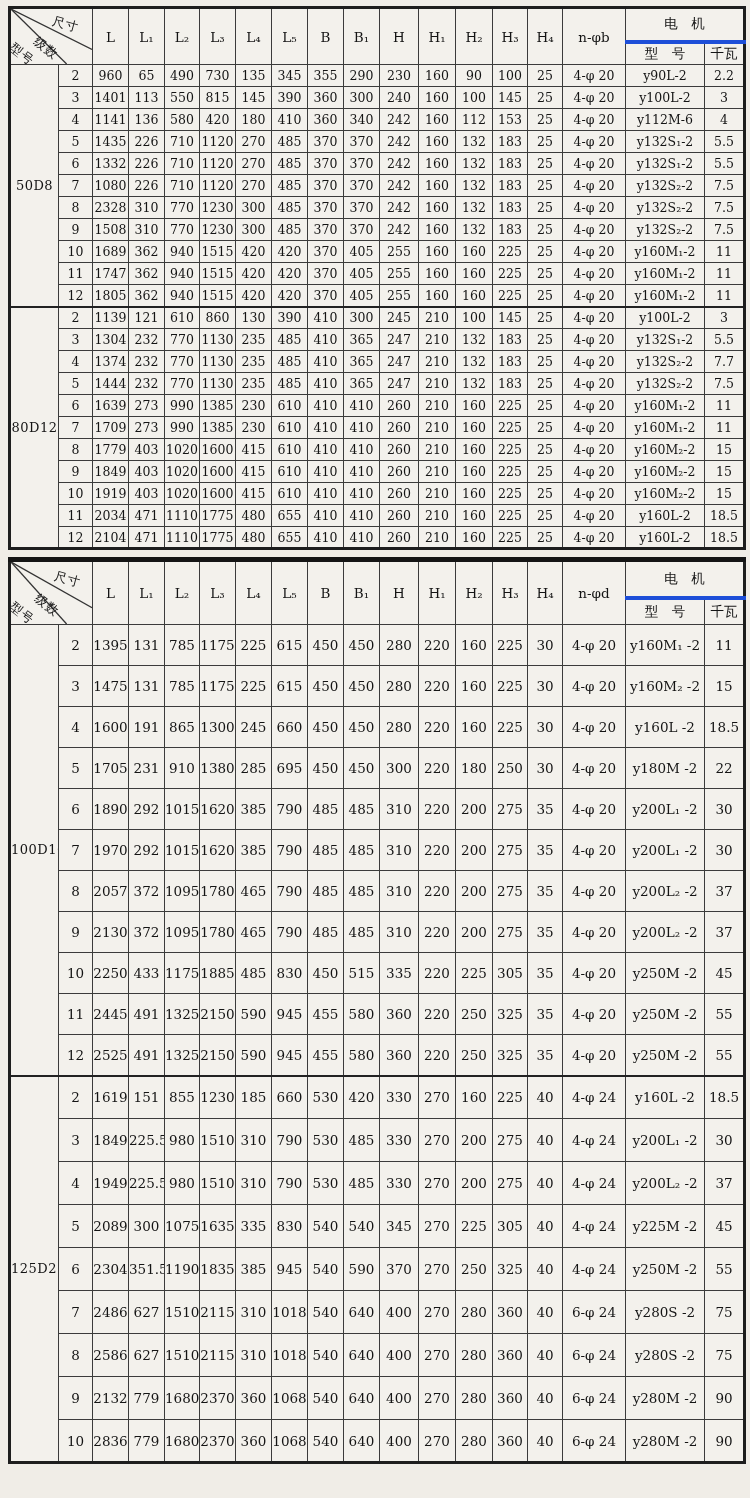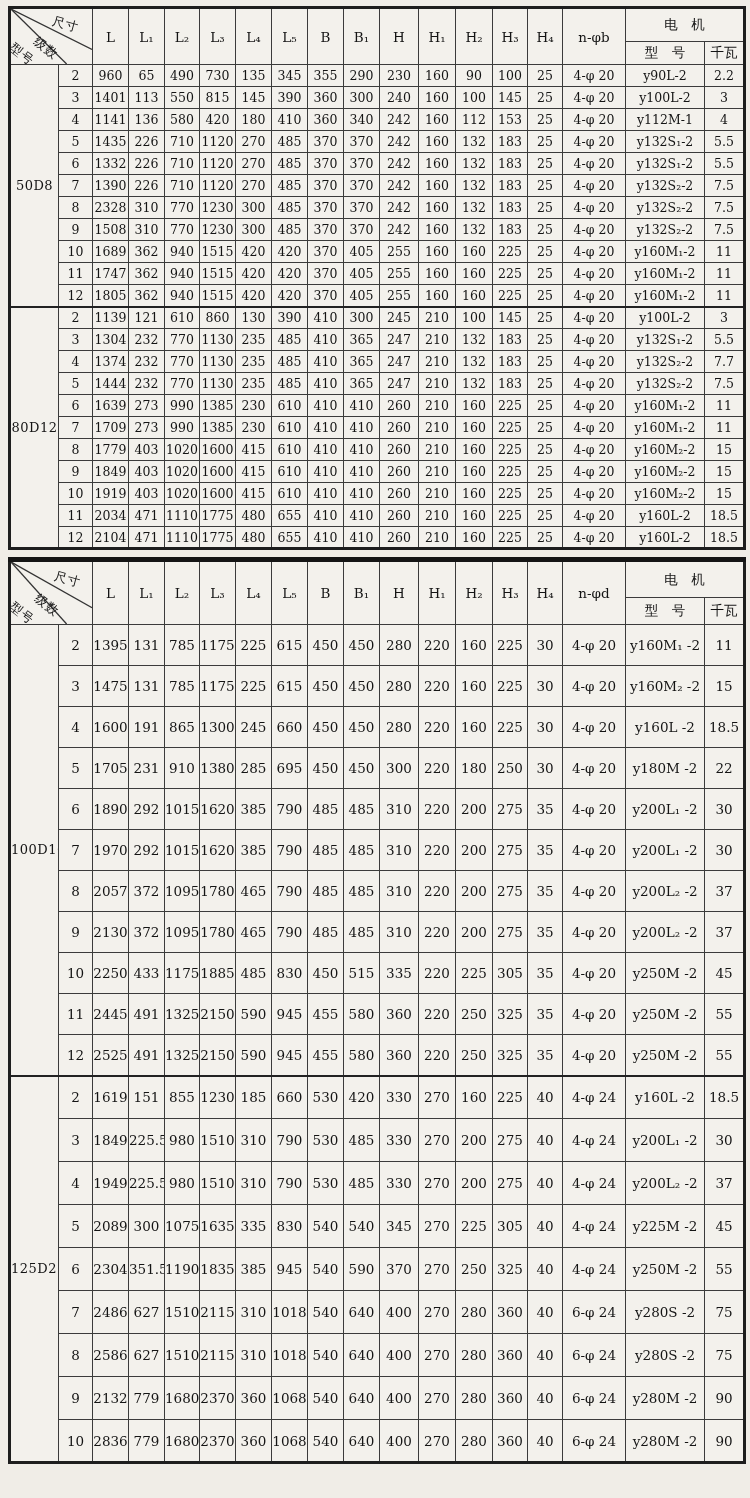--- a/index.html
+++ b/index.html
@@ -32,21 +32,21 @@
   #tbl1 thead tr.r2{height:23px;}
   #tbl2 thead tr.r1{height:38px;}
   #tbl2 thead tr.r2{height:27px;}
   #tbl1 tbody tr{height:22px;}
   #tbl2 tbody.g0 tr{height:41px;}
   #tbl2 tbody.g1 tr{height:43px;}
   #tbl1 tbody td{font-size:12.5px;}
   #tbl2 tbody td{font-size:13.5px;}
   td.model{font-size:13px !important;letter-spacing:0.5px;}
   tbody.g1 tr:first-child td{border-top:2px solid #222;}
-  thead tr.r2 th{border-top:1px solid #1d4ed8;}
+  thead tr.r2 th{border-top:4px solid #1d4ed8;}
   th.corner{position:relative;padding:0;}
   th.corner svg{position:absolute;left:0;top:0;width:100%;height:100%;}
   th.corner .lab{
     position:absolute;font-size:12.5px;letter-spacing:1px;
     transform-origin:left top;line-height:1;
   }
   th.corner .c-top{left:43px;top:6px;transform:rotate(15deg);}
   th.corner .c-mid{left:28px;top:26px;transform:rotate(38deg);}
   th.corner .c-bot{left:4px;top:32px;transform:rotate(38deg);}
   #tbl2 th.corner .c-top{left:45px;top:8px;}
@@ -159,21 +159,21 @@
           <td>180</td>
           <td>410</td>
           <td>360</td>
           <td>340</td>
           <td>242</td>
           <td>160</td>
           <td>112</td>
           <td>153</td>
           <td>25</td>
           <td>4-φ 20</td>
-          <td>y112M-1</td>
+          <td>y112M-6</td>
           <td>4</td>
         </tr>
         <tr>
           <td>5</td>
           <td>1435</td>
           <td>226</td>
           <td>710</td>
           <td>1120</td>
           <td>270</td>
           <td>485</td>
@@ -202,21 +202,21 @@
           <td>160</td>
           <td>132</td>
           <td>183</td>
           <td>25</td>
           <td>4-φ 20</td>
           <td>y132S₁-2</td>
           <td>5.5</td>
         </tr>
         <tr>
           <td>7</td>
-          <td>1390</td>
+          <td>1080</td>
           <td>226</td>
           <td>710</td>
           <td>1120</td>
           <td>270</td>
           <td>485</td>
           <td>370</td>
           <td>370</td>
           <td>242</td>
           <td>160</td>
           <td>132</td>

